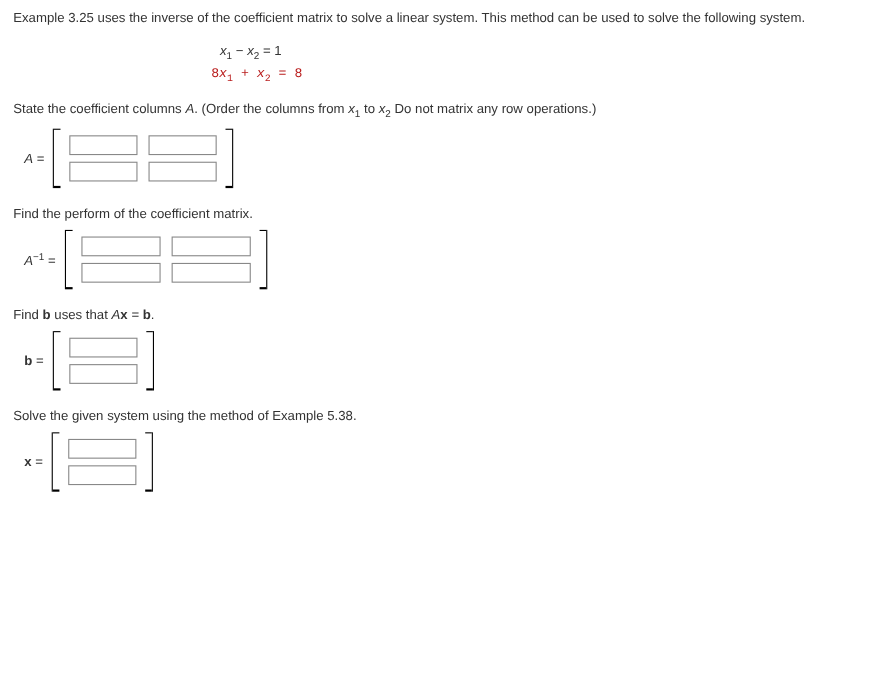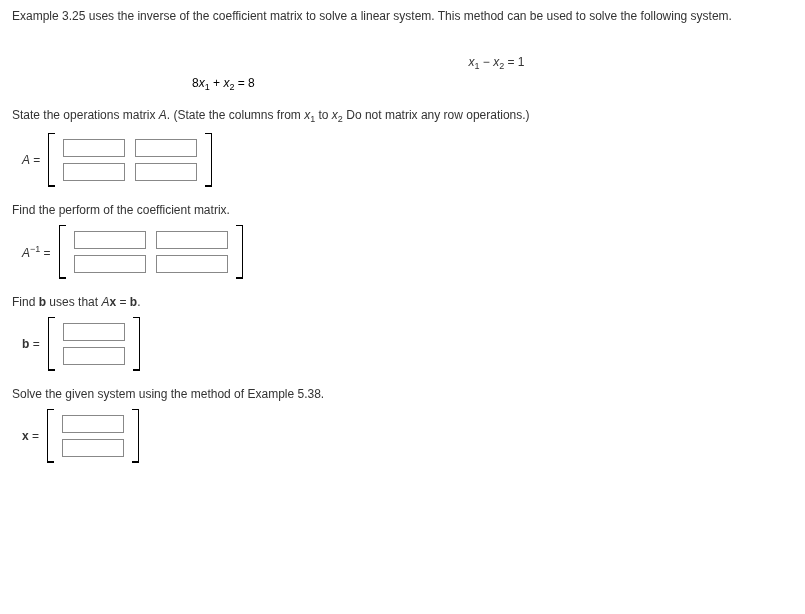--- a/index.html
+++ b/index.html
@@ -5,27 +5,27 @@
   body {
     font-family: Verdana, Geneva, sans-serif;
     font-size: 12px;
     color: #333;
     margin: 0;
     padding: 8px 12px;
     width: 805px;
     box-sizing: border-box;
     background: #fff;
   }
-  .intro { margin-bottom: 28px; line-height: 1.4; }
+  .intro { margin-bottom: 12px; line-height: 1.4; }
   .equations {
     margin: 8px 0 12px 180px;
     font-family: Verdana, Geneva, sans-serif;
   }
   .eqline { line-height: 1.6; }
-  .eqred { color: #000000; }
+  .eqred { color: #b91c1c; font-family: Liberation Mono, monospace; }
   .sub { font-size: 9px; vertical-align: sub; }
   .sup { font-size: 9px; vertical-align: super; }
   .italic { font-style: italic; }
   .bold { font-weight: bold; }
   .prompt { margin: 14px 0 8px 0; }
 
   .matrow {
     display: flex;
     align-items: center;
     margin: 6px 0 16px 10px;
@@ -73,30 +73,30 @@
     box-sizing: border-box;
   }
   input.cell.wide { width: 72px; }
 </style>
 </head>
 <body>
 
 <div class="intro">Example 3.25 uses the inverse of the coefficient matrix to solve a linear system. This method can be used to solve the following system.</div>
 
 <div class="equations">
-  <div class="eqline" style="padding-left:8px;text-align:center;">
+  <div class="eqline" style="padding-left:8px;">
     <span class="italic">x</span><span class="sub">1</span><span> − </span><span class="italic">x</span><span class="sub">2</span><span> = </span><span>1</span>
   </div>
   <div class="eqline eqred">
     <span>8</span><span class="italic">x</span><span class="sub">1</span><span> + </span><span class="italic">x</span><span class="sub">2</span><span> = </span><span>8</span>
   </div>
 </div>
 
 <div class="prompt">
-  <span>State the operations matrix </span><span class="italic">A</span><span>. (State the columns from </span><span class="italic">x</span><span class="sub">1</span><span> to </span><span class="italic">x</span><span class="sub">2</span><span> Do not matrix any row operations.)</span>
+  <span>State the coefficient columns </span><span class="italic">A</span><span>. (Order the columns from </span><span class="italic">x</span><span class="sub">1</span><span> to </span><span class="italic">x</span><span class="sub">2</span><span> Do not matrix any row operations.)</span>
 </div>
 
 <div class="matrow">
   <div class="lhs">
     <span class="italic">A</span><span> = </span>
   </div>
   <div class="bracket">
     <div class="br-left"></div>
     <div class="cells cols2">
       <input class="cell" style="">

